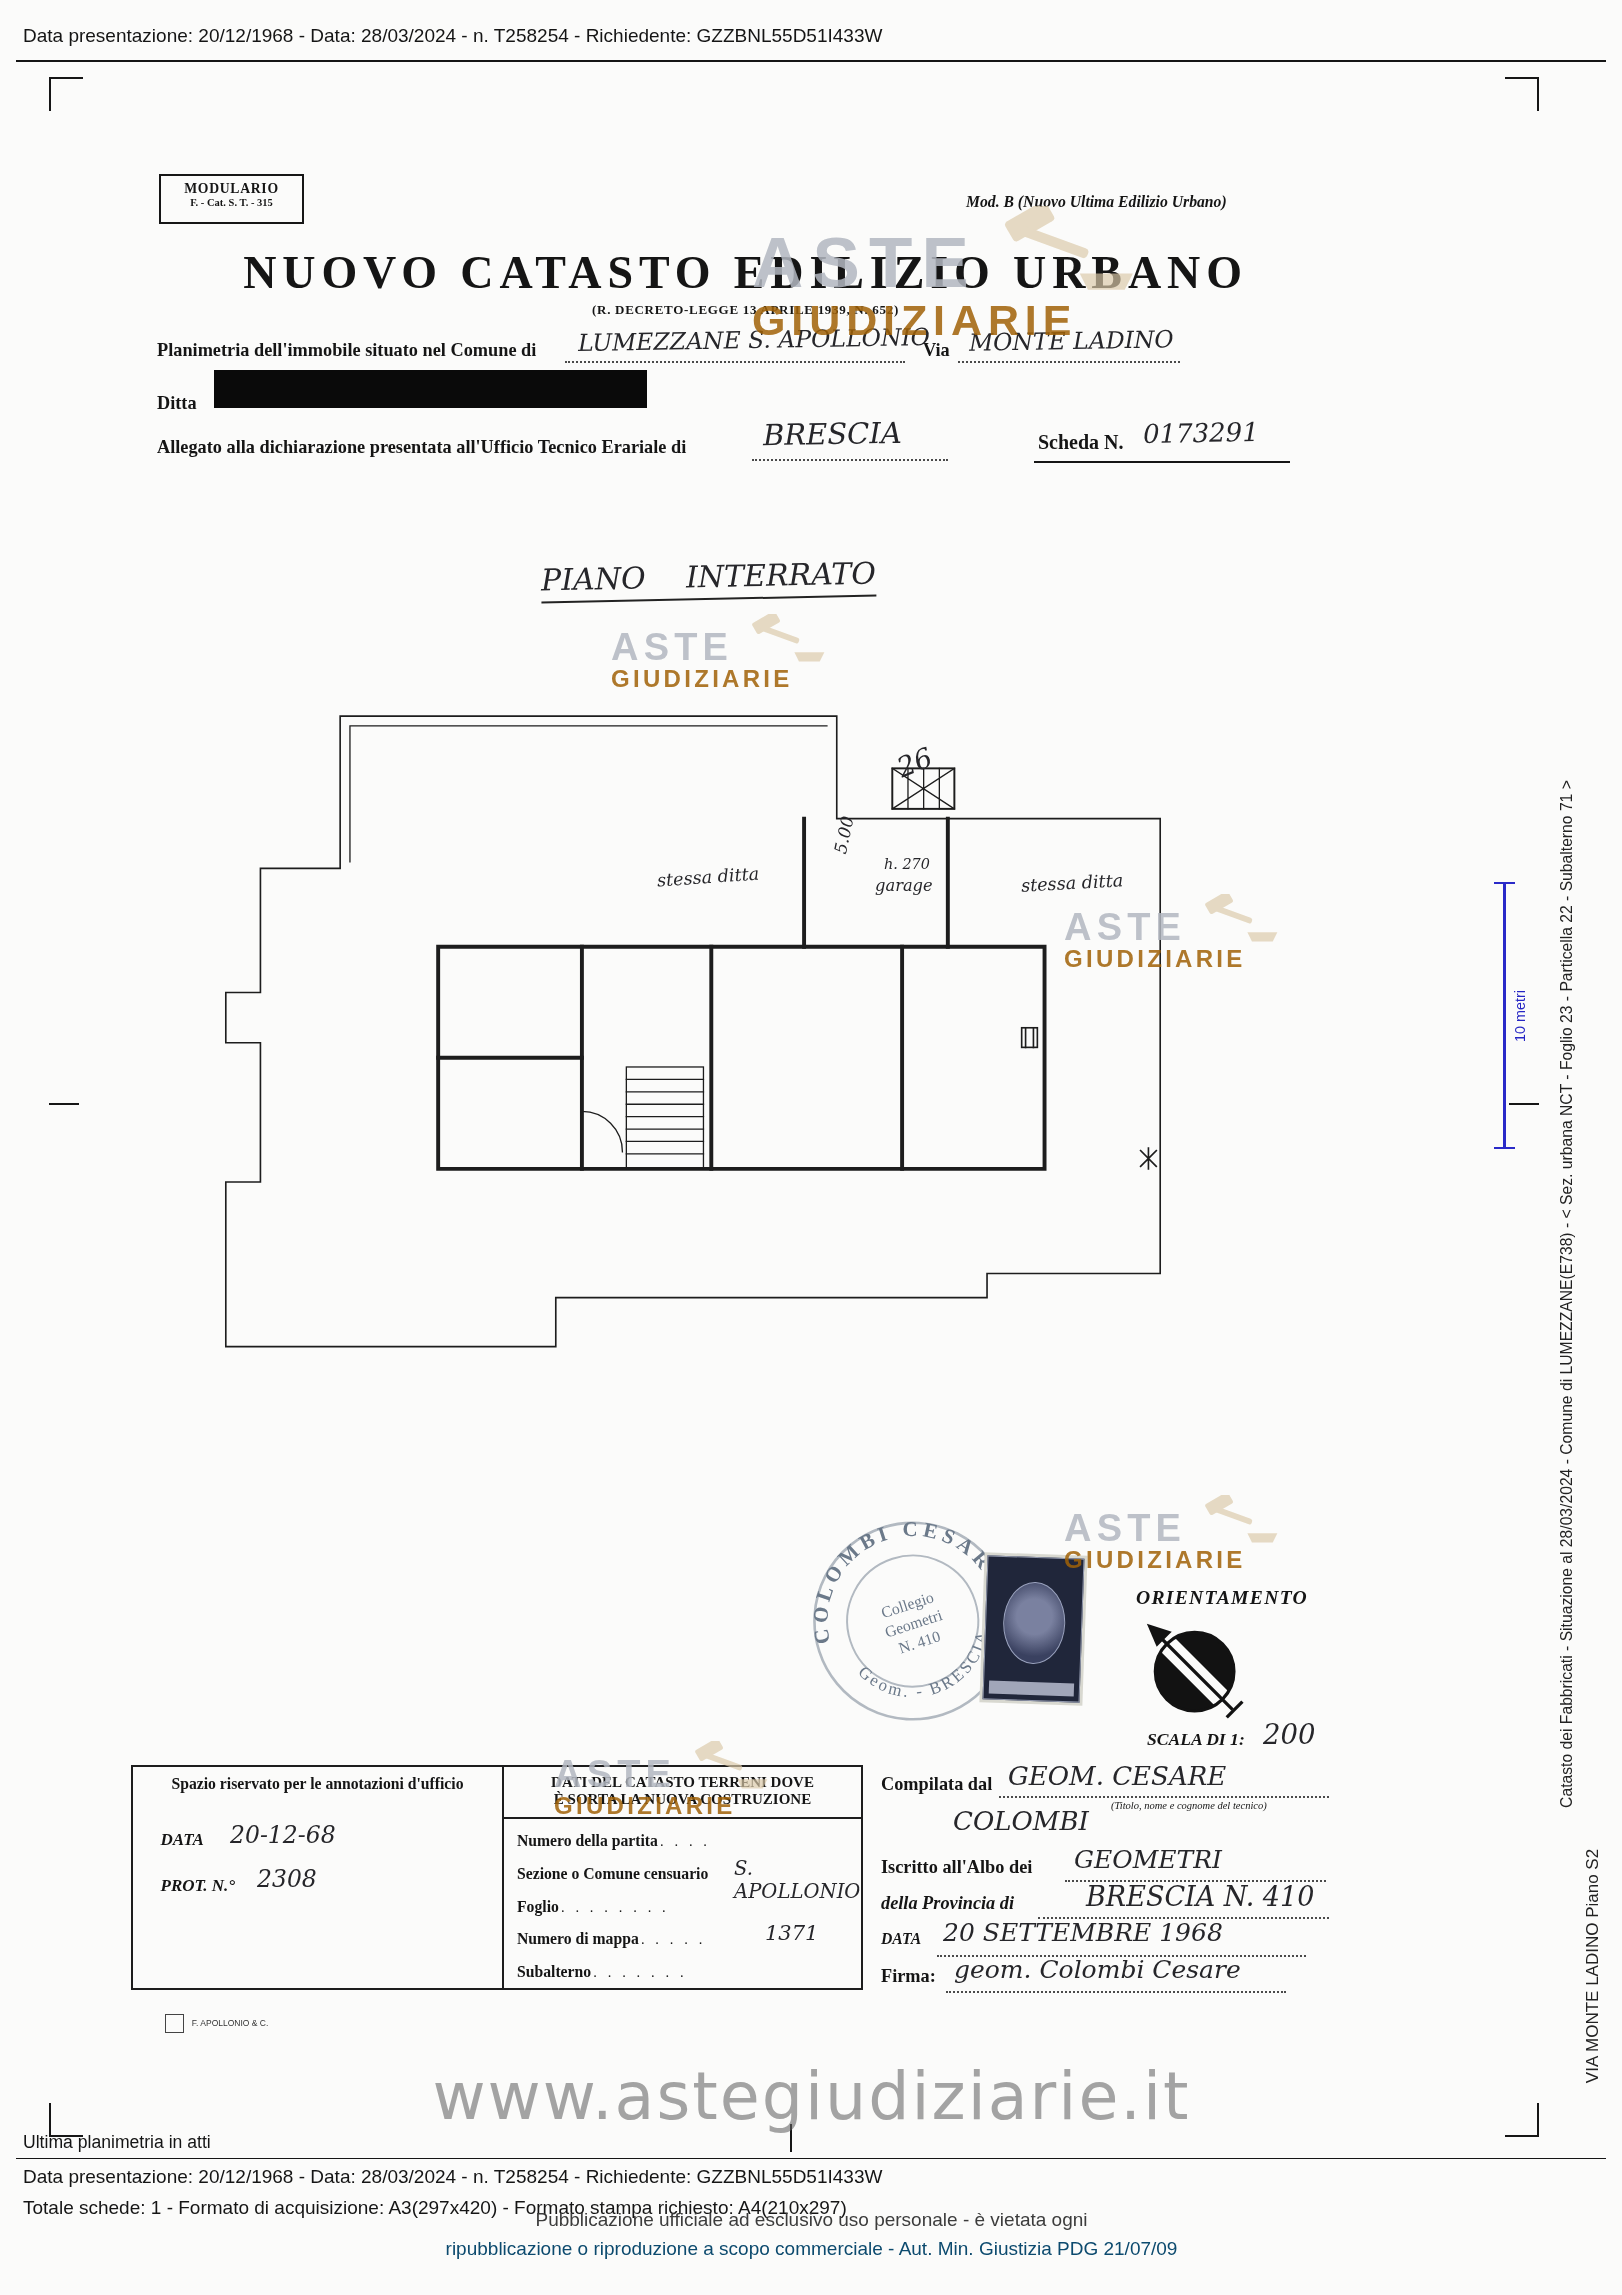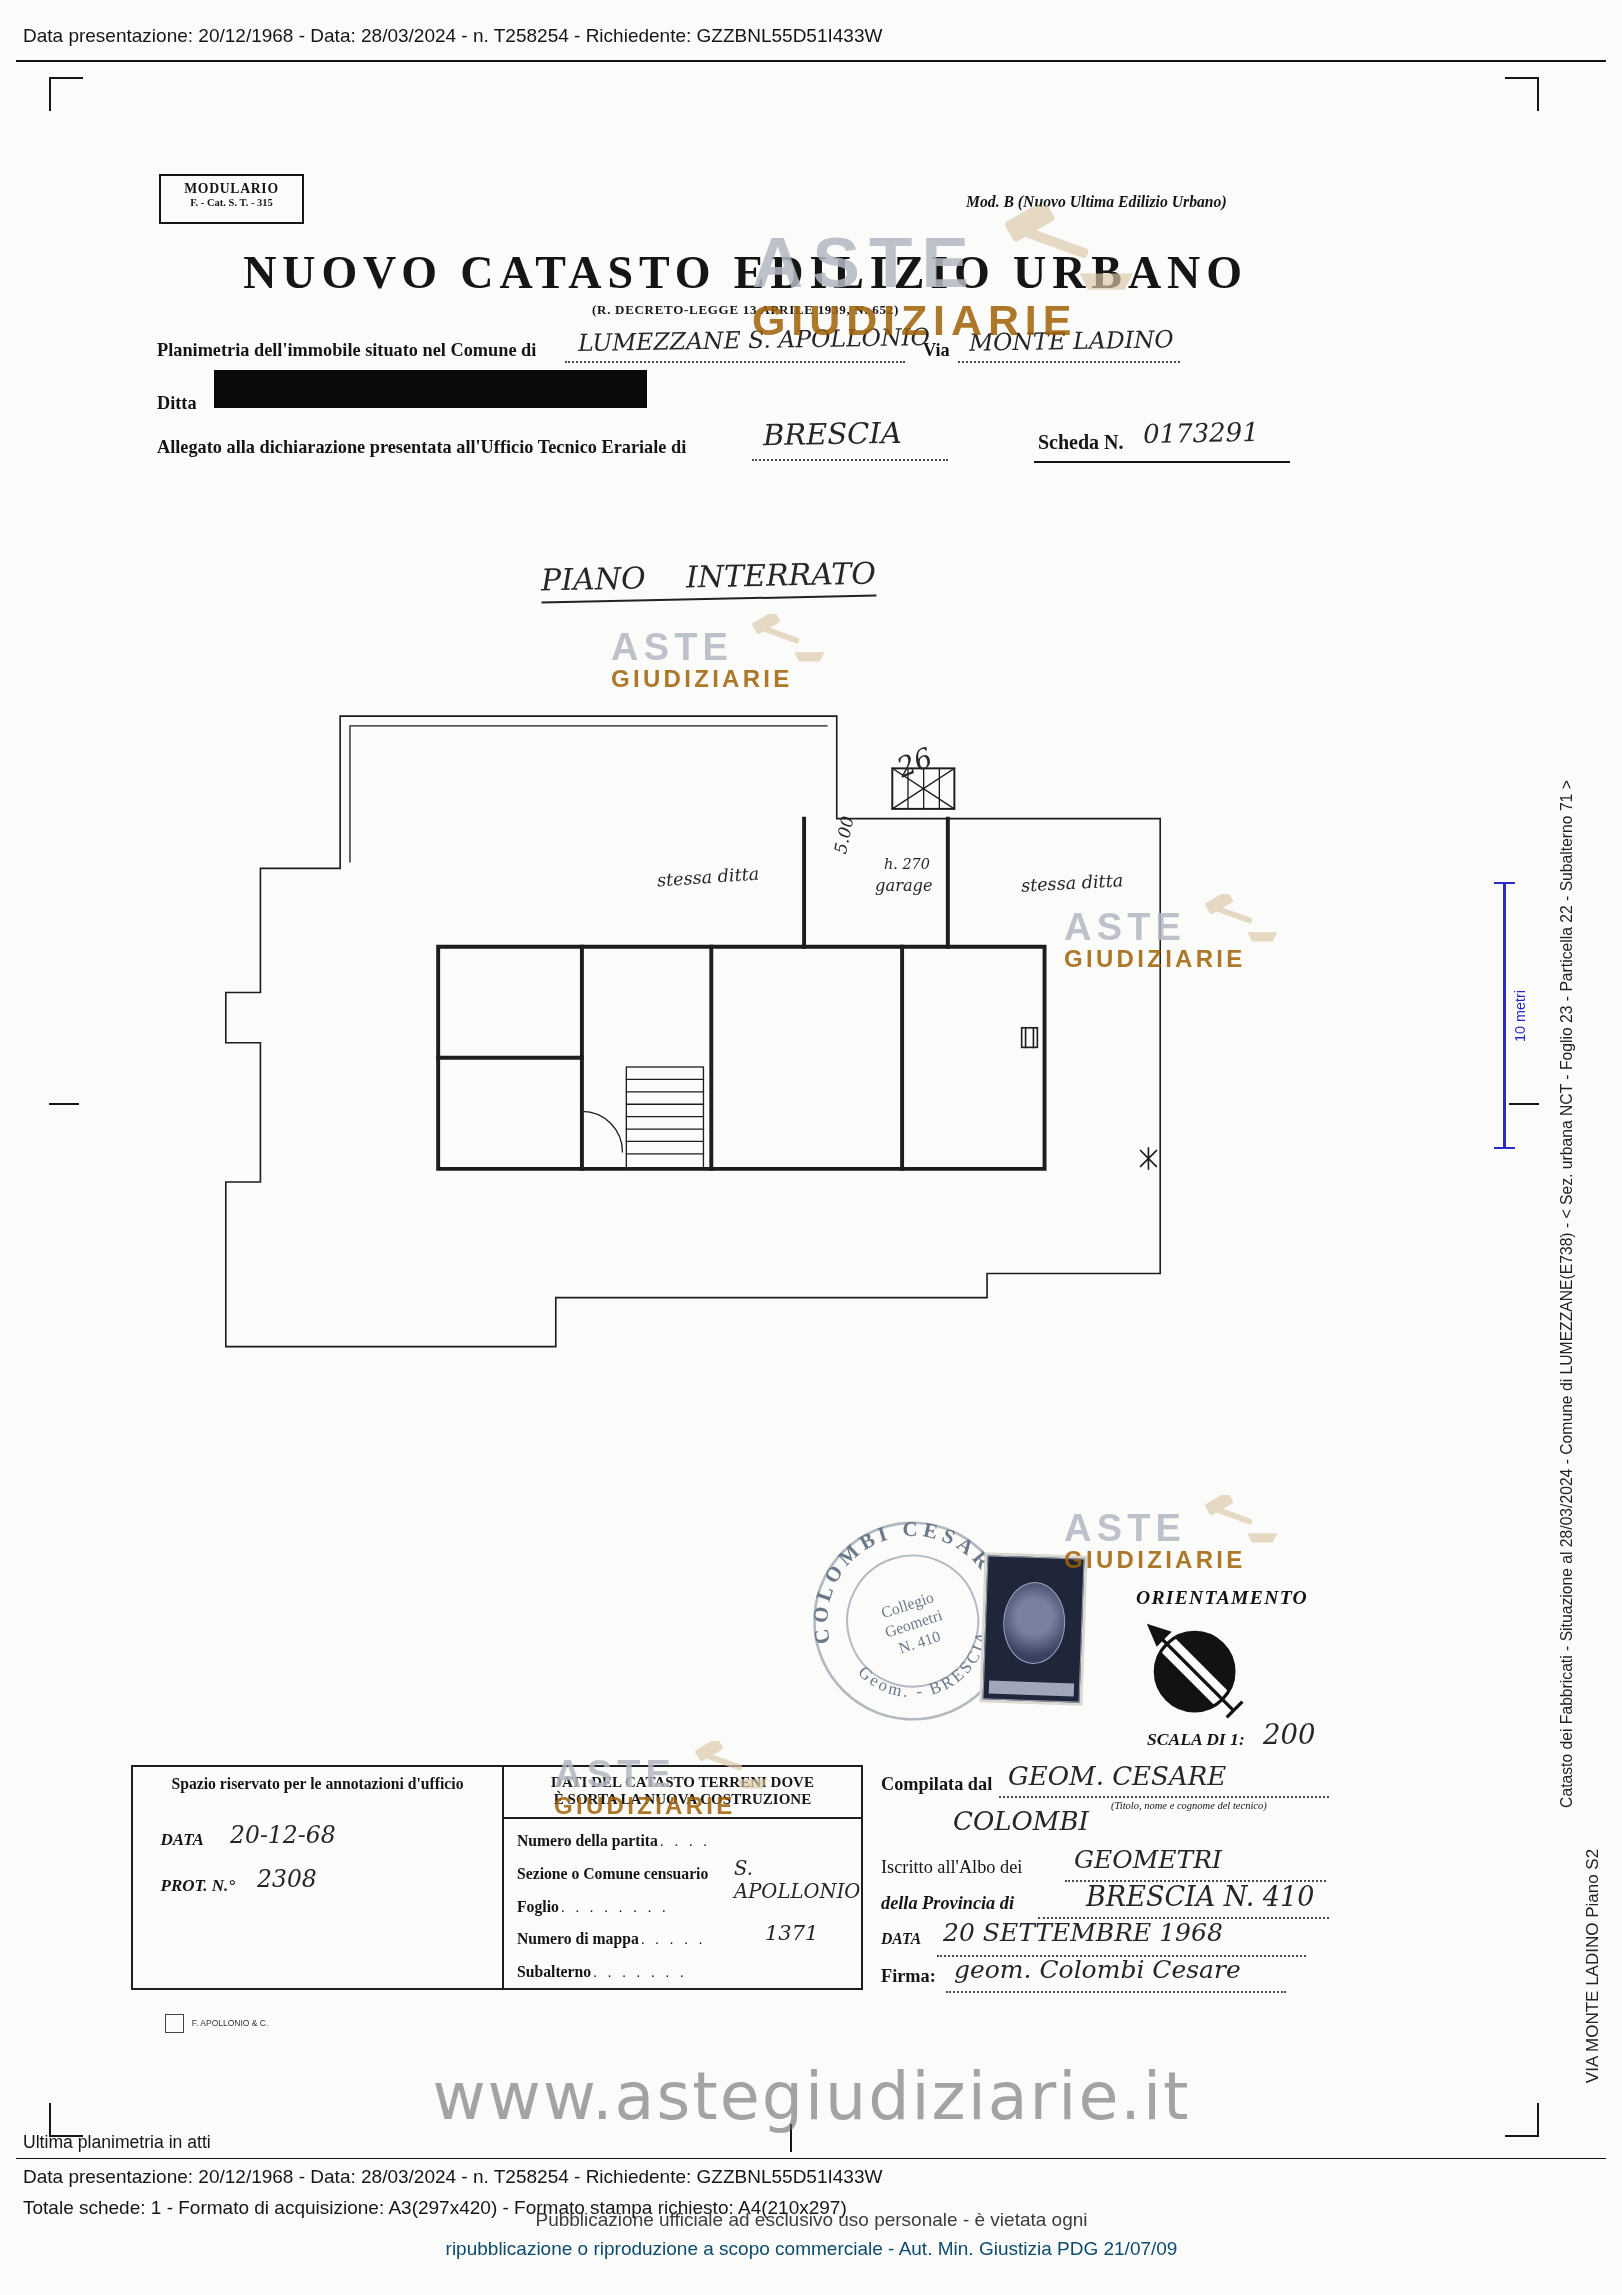--- a/index.html
+++ b/index.html
@@ -263,21 +263,21 @@
     <span class="dots">. . . . . . .</span>
   </div>
 </div>
 
 <div class="abs" style="left:881px;top:1765px;width:458px;height:225px;z-index:3;">
   <div class="abs" style="left:0;top:9.2px;font-size:18.3px;font-weight:600;">Compilata dal</div>
   <div class="abs hand" style="left:127px;top:-3.9px;font-size:26px;">GEOM. CESARE</div>
   <div class="dotrule" style="left:118px;top:31px;width:330px;"></div>
   <div class="abs smallnote" style="left:230px;top:35px;">(Titolo, nome e cognome del tecnico)</div>
   <div class="abs hand" style="left:72px;top:41px;font-size:26px;">COLOMBI</div>
-  <div class="abs" style="left:0;top:92px;font-size:18.3px;font-weight:400;">Iscritto all'Albo dei</div>
+  <div class="abs" style="left:0;top:92px;font-size:18.3px;font-weight:700;">Iscritto all'Albo dei</div>
   <div class="abs hand" style="left:193px;top:80px;font-size:25px;">GEOMETRI</div>
   <div class="dotrule" style="left:184px;top:115px;width:261px;"></div>
   <div class="abs" style="left:0;top:128px;font-size:18.3px;font-weight:600;font-style:italic;">della Provincia di</div>
   <div class="abs hand" style="left:165px;top:116px;font-size:27px;margin-left:40px;">BRESCIA N. 410</div>
   <div class="dotrule" style="left:157px;top:152px;width:291px;"></div>
   <div class="abs" style="left:0;top:165px;font-size:15.7px;font-weight:bold;font-style:italic;">DATA</div>
   <div class="abs hand" style="left:62px;top:153px;font-size:25px;">20 SETTEMBRE 1968</div>
   <div class="dotrule" style="left:56px;top:190px;width:369px;"></div>
   <div class="abs" style="left:0;top:201px;font-size:18.3px;font-weight:600;">Firma:</div>
   <div class="abs hand" style="left:73px;top:190px;font-size:25px;">geom. Colombi Cesare</div>

